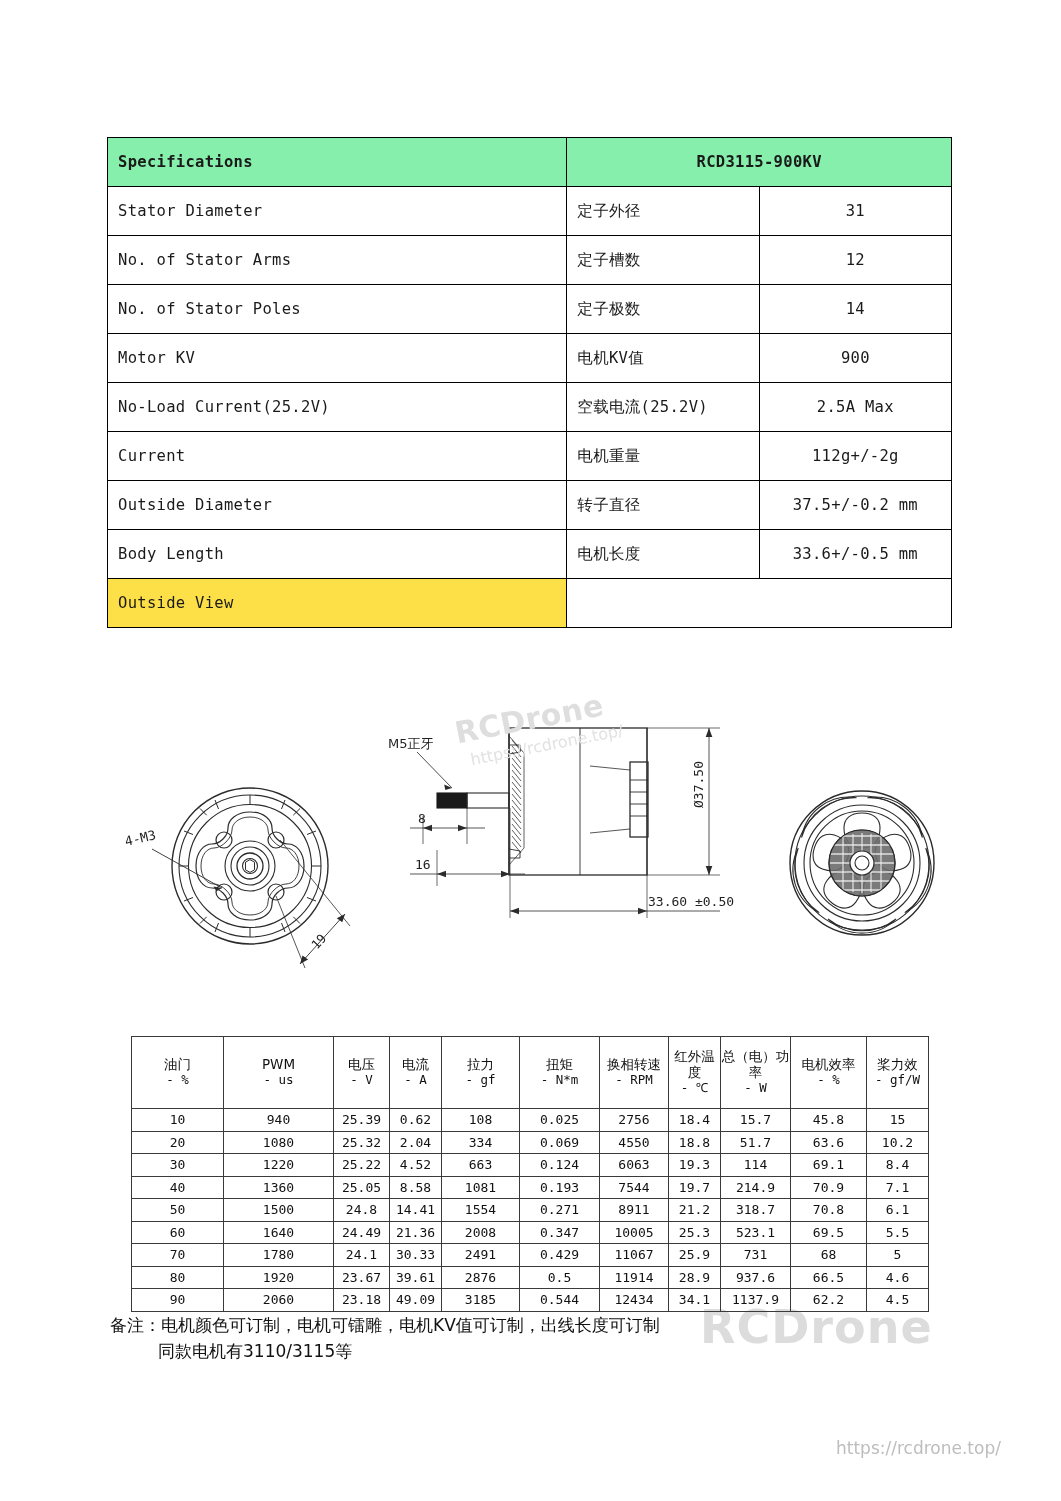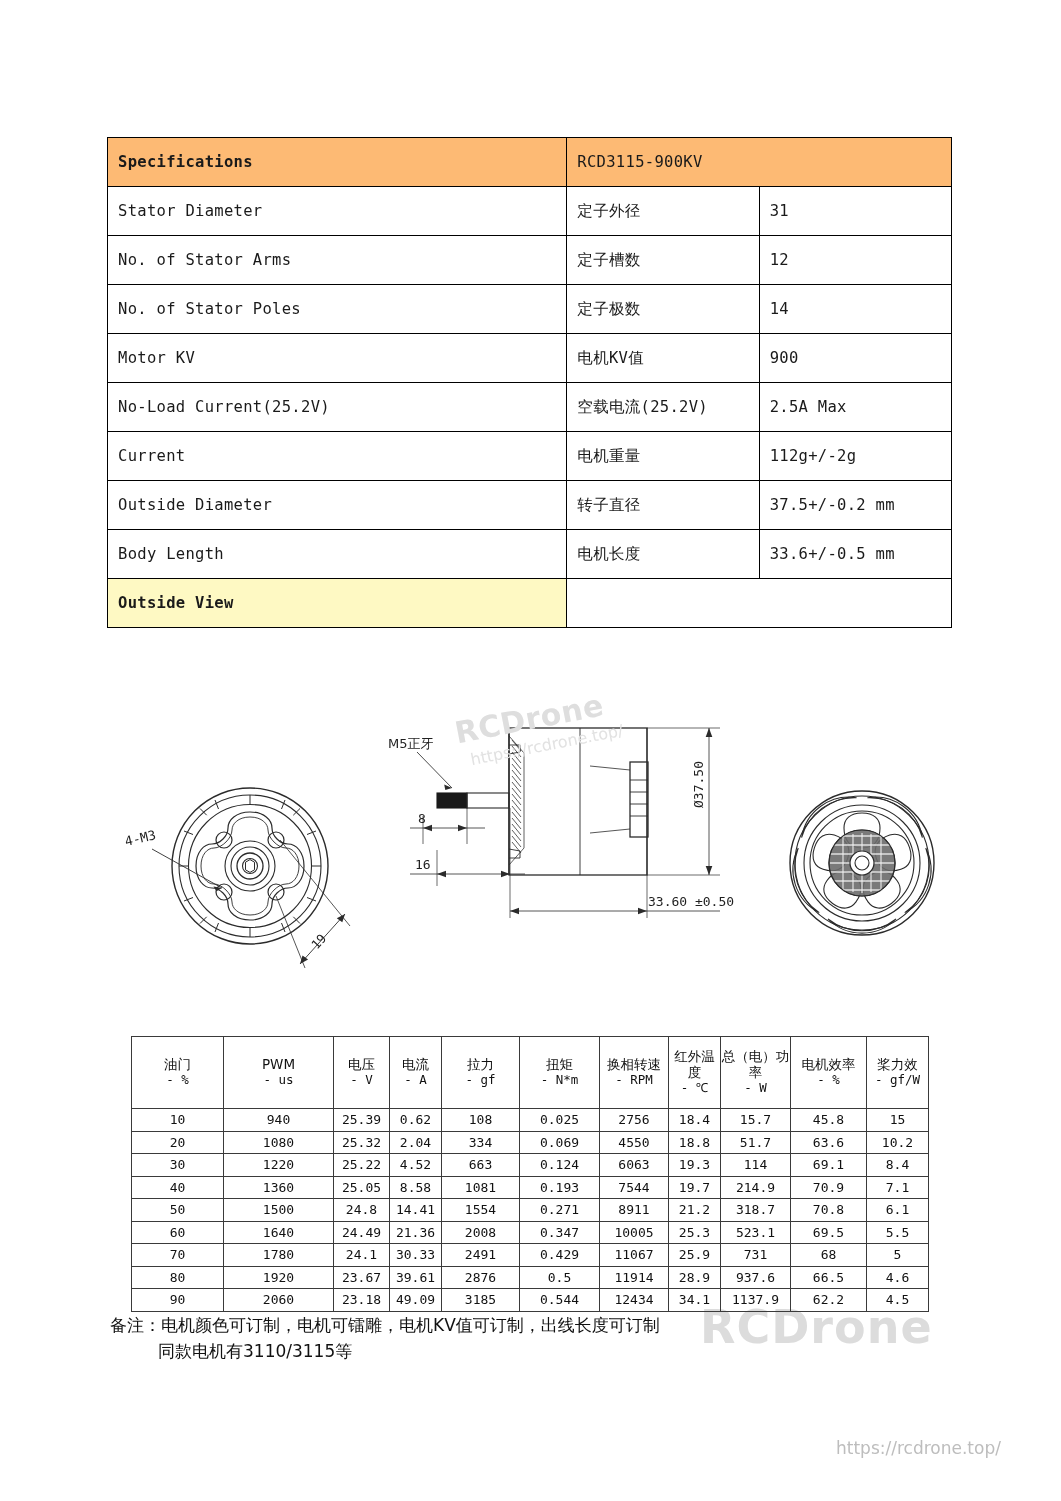--- a/index.html
+++ b/index.html
@@ -31,33 +31,33 @@
     border: 1.6px solid #000;
     font-family: "DejaVu Sans Mono", "Liberation Mono", monospace;
     font-size: 15.5px;
     color: #1a1a1a;
     padding: 0 10px;
     height: 49px;
     letter-spacing: 0.3px;
   }
   td.c1 { width: 289px; }
   td.c2 { width: 242px; }
-  td.c3 { width: 314px; text-align: left; }
-  .hdr { background: #fdba74; }
+  td.c3 { width: 314px; text-align: center; }
+  .hdr { background: #86efac; }
   td.hdr-title { font-size: 16.5px; font-weight: bold; height: 66px; }
   td.hdr-model {
-    text-align: left; font-size: 16.5px; font-weight: normal; height: 66px;
+    text-align: center; font-size: 16.5px; font-weight: bold; height: 66px;
   }
   .cn {
     font-family: "DejaVu Sans", "Liberation Sans", sans-serif;
     font-size: 16px;
   }
   td.outside-view {
-    background: #fef9c3;
-    font-weight: bold;
+    background: #fde047;
+    font-weight: normal;
     font-size: 16.5px;
     height: 45px;
     border-right: 1.6px solid #000;
   }
   td.blank-cell { border: none; background: transparent; }
 
   
   #drawings {
     position: absolute;
     left: 0; top: 718px;

